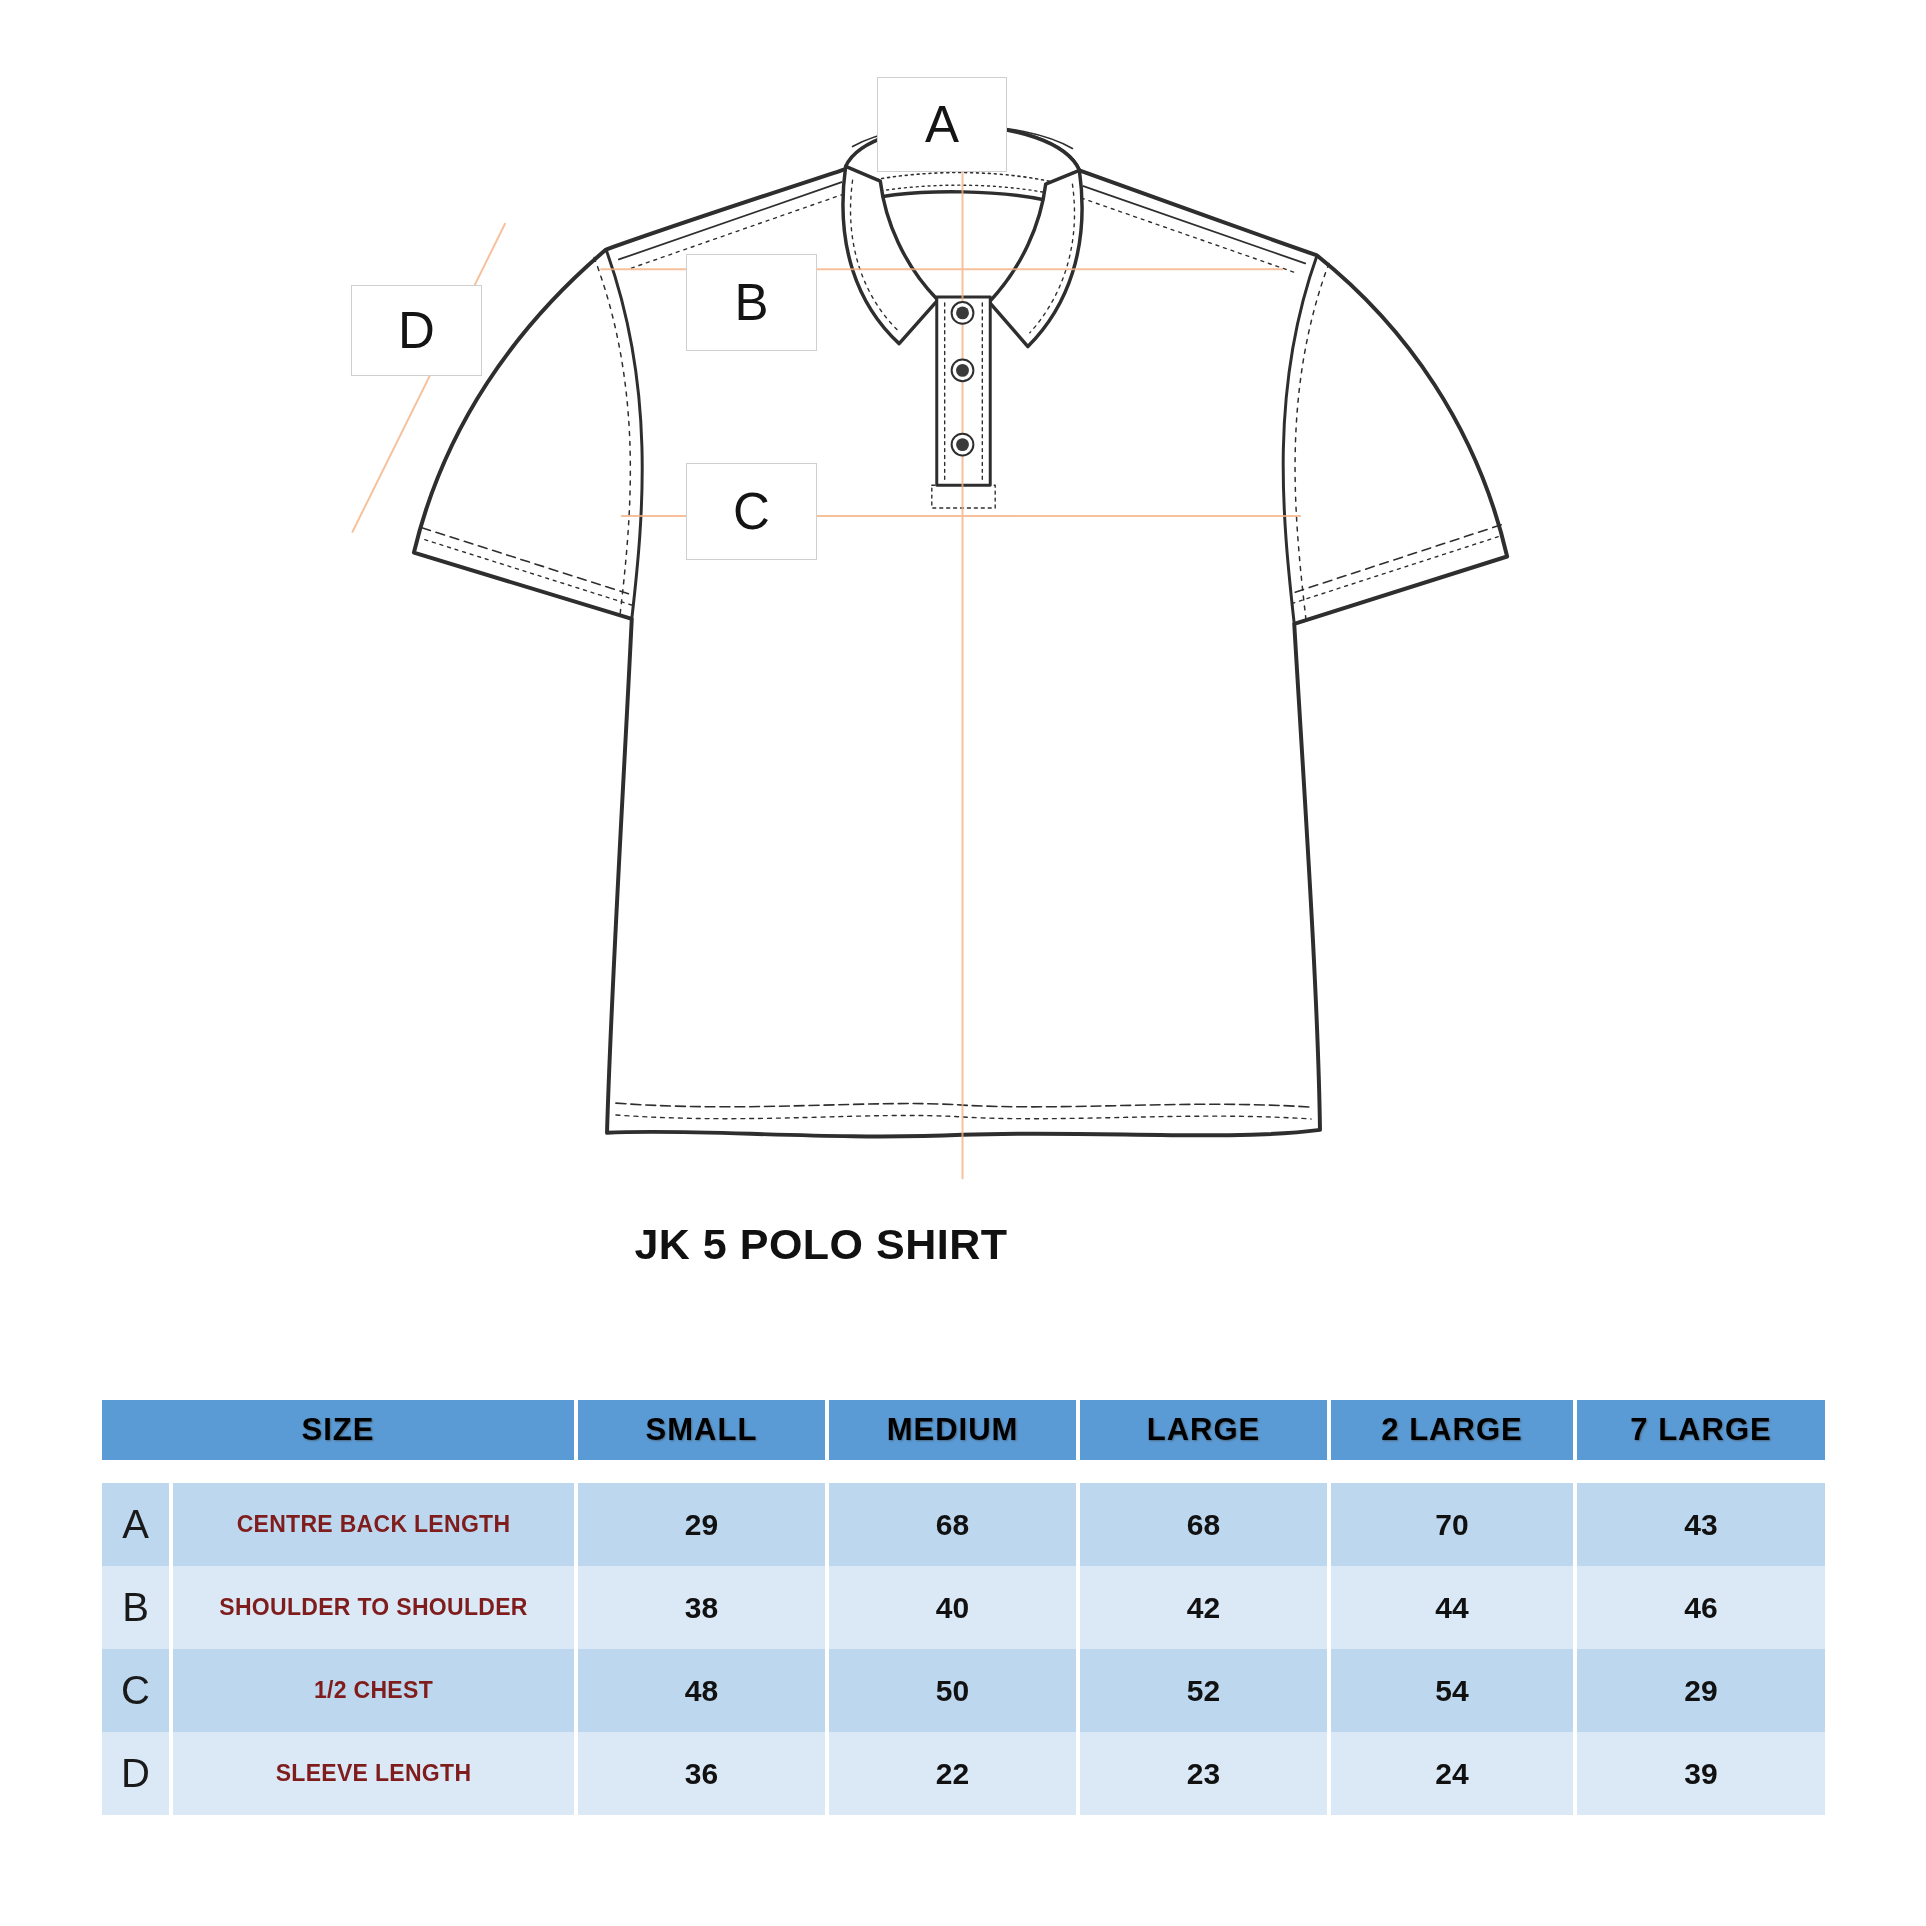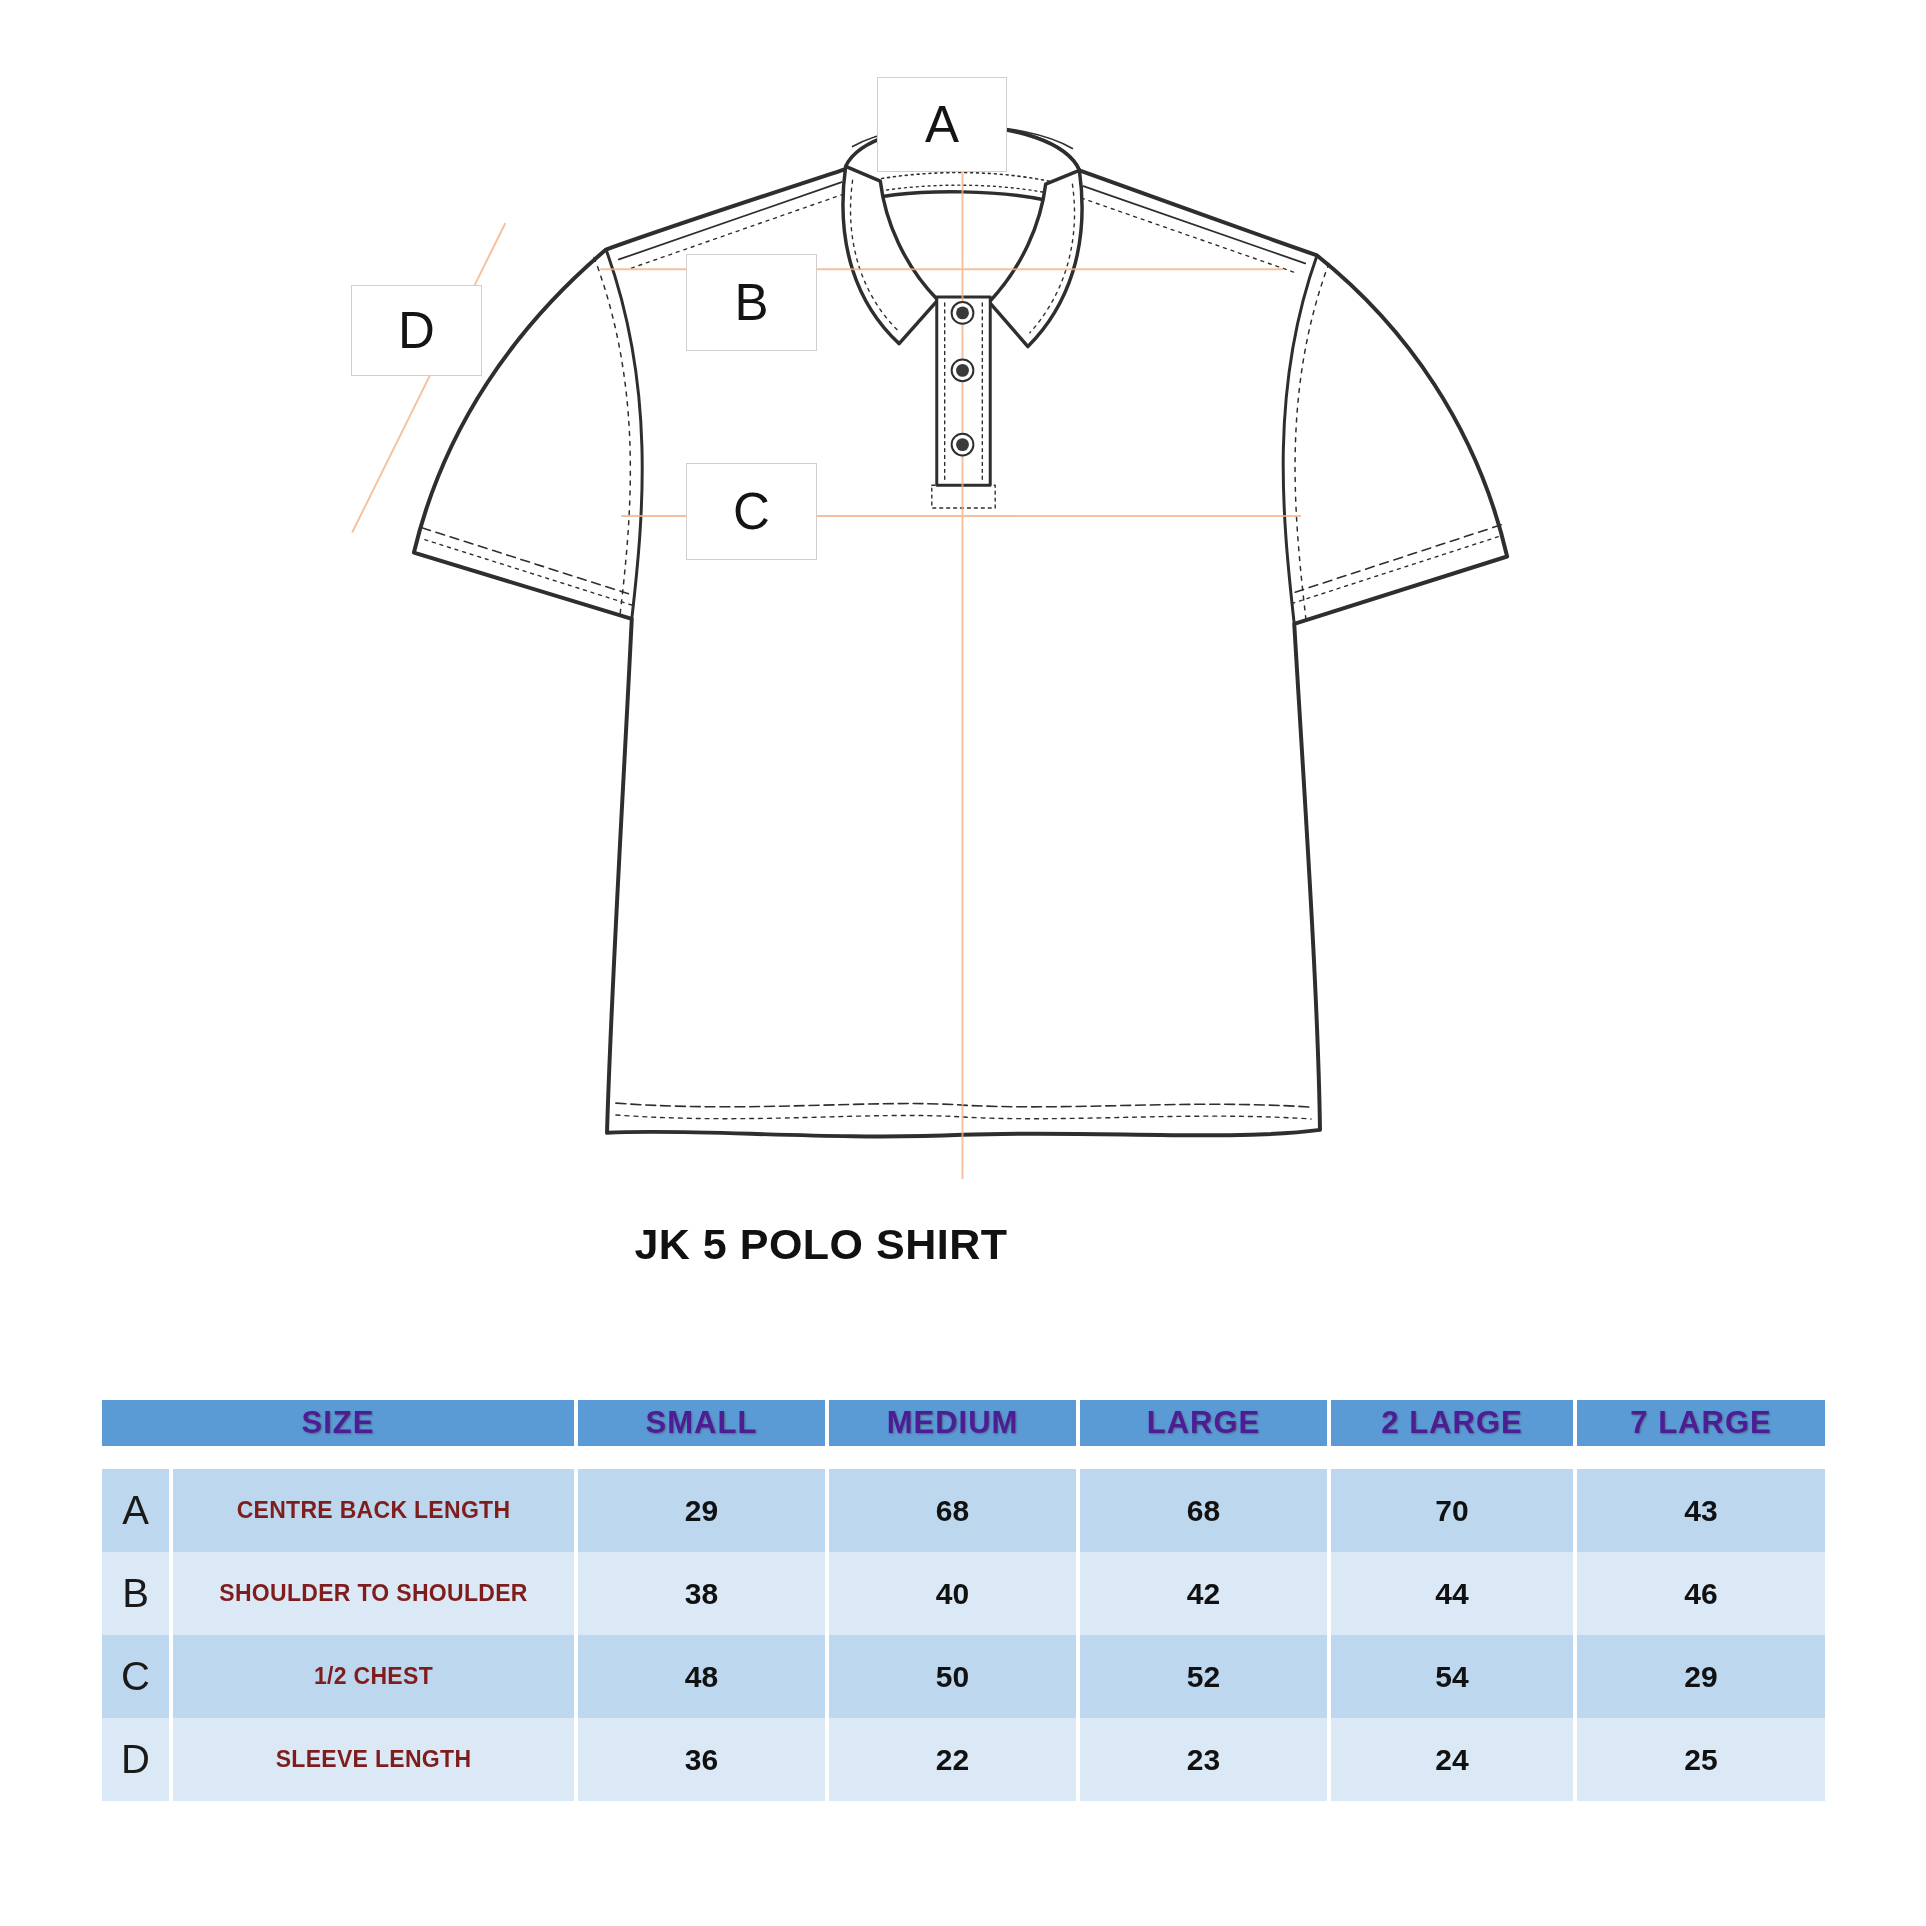--- a/index.html
+++ b/index.html
@@ -23,21 +23,21 @@
     position:absolute;left:0;top:1220px;width:1642px;text-align:center;
     font-size:43px;font-weight:700;color:#111;letter-spacing:0.5px;
   }
 
   
   .size-table{position:absolute;left:102px;top:1400px;width:1723px;}
   .tbl-grid{display:grid;column-gap:4px;}
   .head-grid{grid-template-columns:472px 247px 247px 247px 242px 248px;margin-bottom:23px;}
   .body-grid{grid-template-columns:67px 401px 247px 247px 247px 242px 248px;}
   .hcell{
-    height:46px;background:#5B9BD5;color:#4c1d95;font-weight:700;font-size:31px;
+    height:60px;background:#5B9BD5;color:#000000;font-weight:700;font-size:31px;
     display:flex;align-items:center;justify-content:center;letter-spacing:1px;
     text-shadow:1px 1px 2px rgba(70,70,70,0.55);
   }
   .bcell{height:83px;display:flex;align-items:center;justify-content:center;}
   .row-dark .bcell{background:#BDD7EE;}
   .row-light .bcell{background:#DBE9F6;}
   .cell-letter{font-size:40px;font-weight:400;color:#1a1a1a;}
   .cell-measure{font-size:23px;font-weight:700;color:#7f1d1d;letter-spacing:0.3px;}
   .cell-value{font-size:30px;font-weight:700;color:#111;}
   .row-dark,.row-light{display:contents;}
@@ -168,19 +168,19 @@
         <div class="bcell cell-value">54</div>
         <div class="bcell cell-value">29</div>
       </div>
       <div class="row-light">
         <div class="bcell cell-letter">D</div>
         <div class="bcell cell-measure">SLEEVE LENGTH</div>
         <div class="bcell cell-value">36</div>
         <div class="bcell cell-value">22</div>
         <div class="bcell cell-value">23</div>
         <div class="bcell cell-value">24</div>
-        <div class="bcell cell-value">25</div>
+        <div class="bcell cell-value">39</div>
       </div>
     </div>
   </div>
 
 </div>
 
 
 </body></html>

